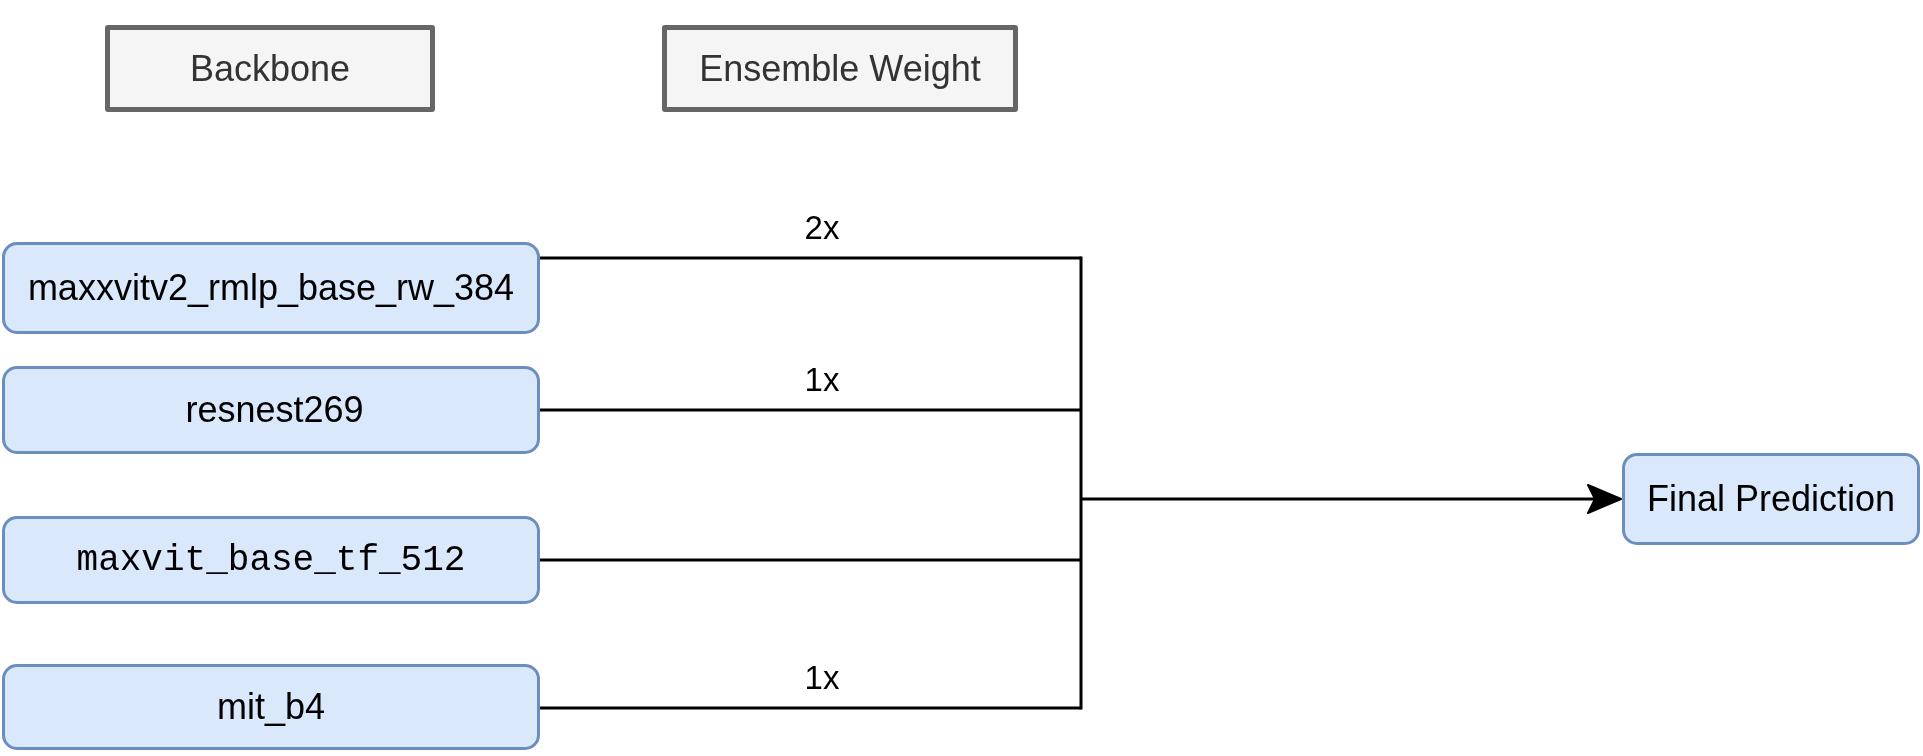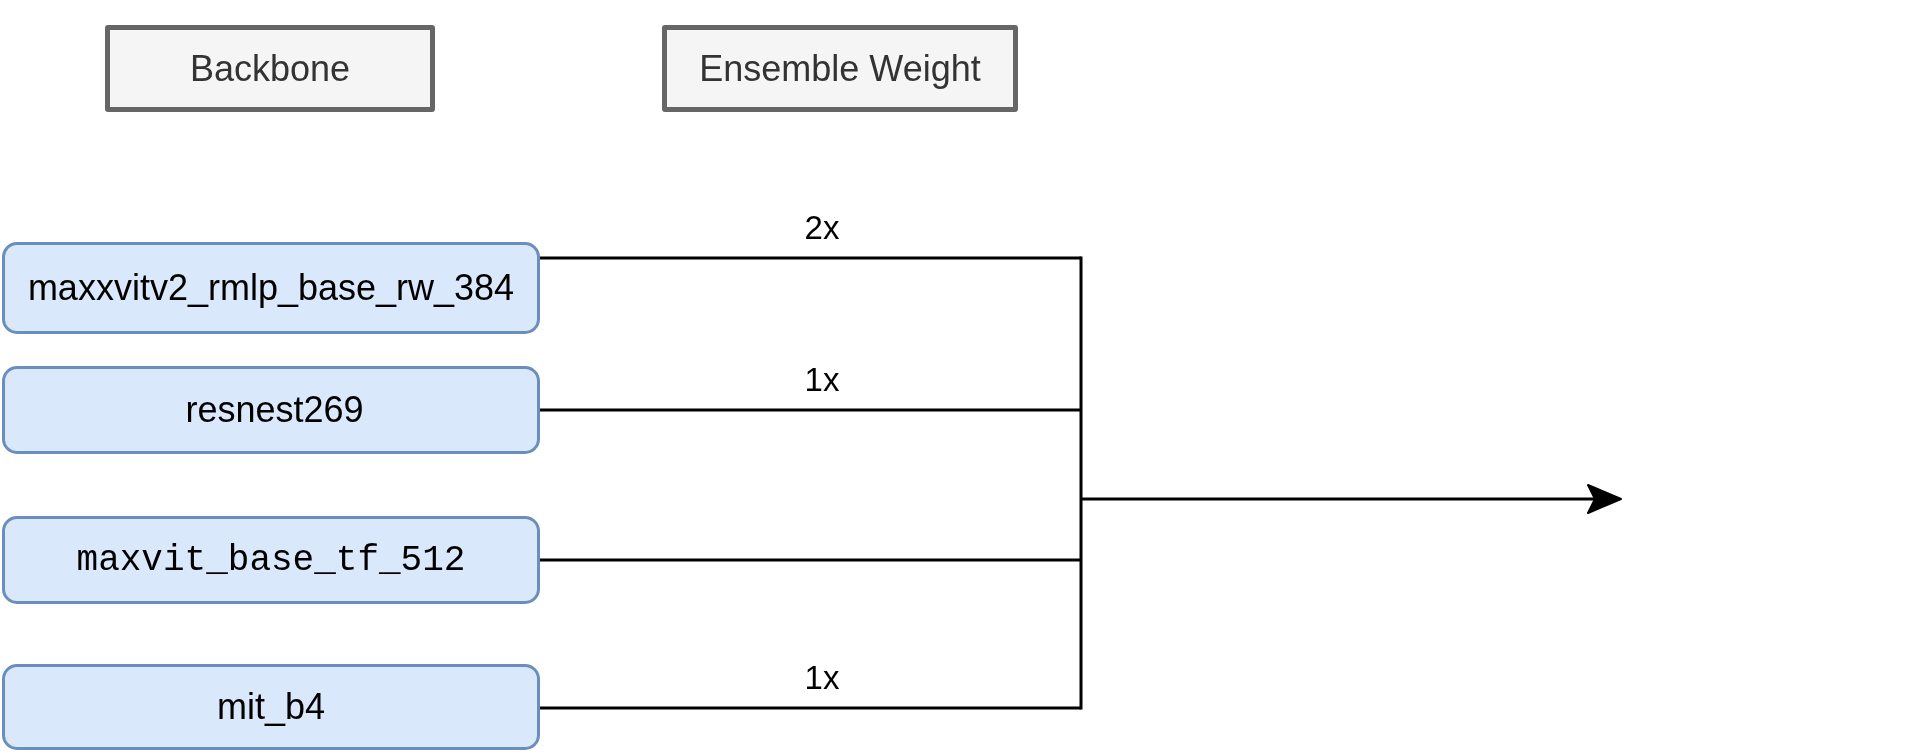--- a/index.html
+++ b/index.html
@@ -132,14 +132,17 @@
     <span>mit_b4</span>
   </div>
 
   <div class="weight-label" id="weight-label-1">2x</div>
 
   <div class="weight-label" id="weight-label-2">1x</div>
 
 
   <div class="weight-label" id="weight-label-4">1x</div>
 
+  <div class="node final-node" id="final-prediction-node">
+    <span>Final Prediction</span>
+  </div>
 
 </div>
 
 </body></html>

